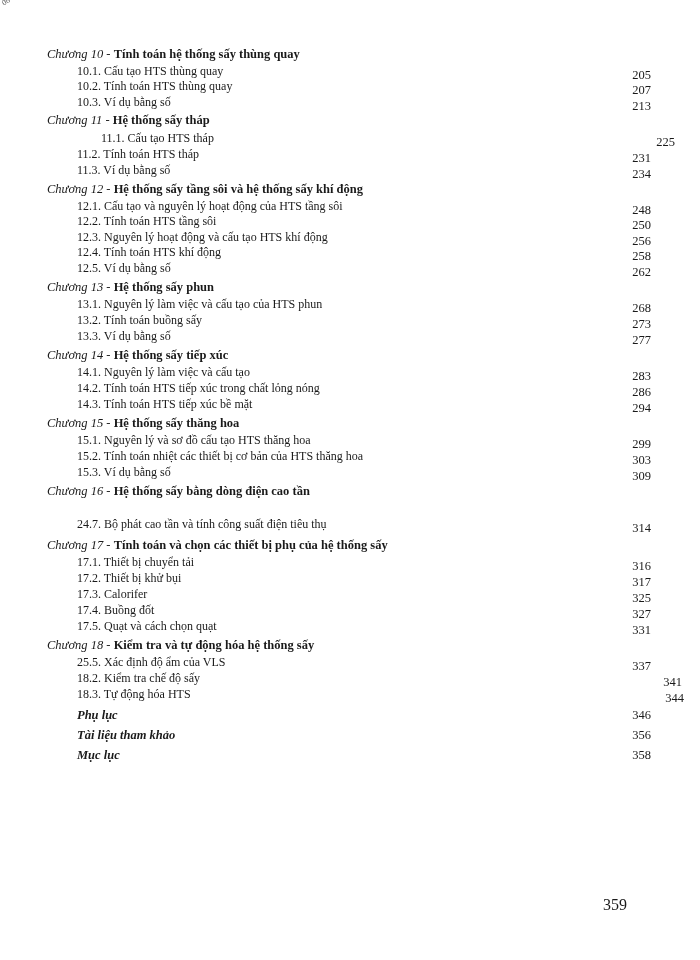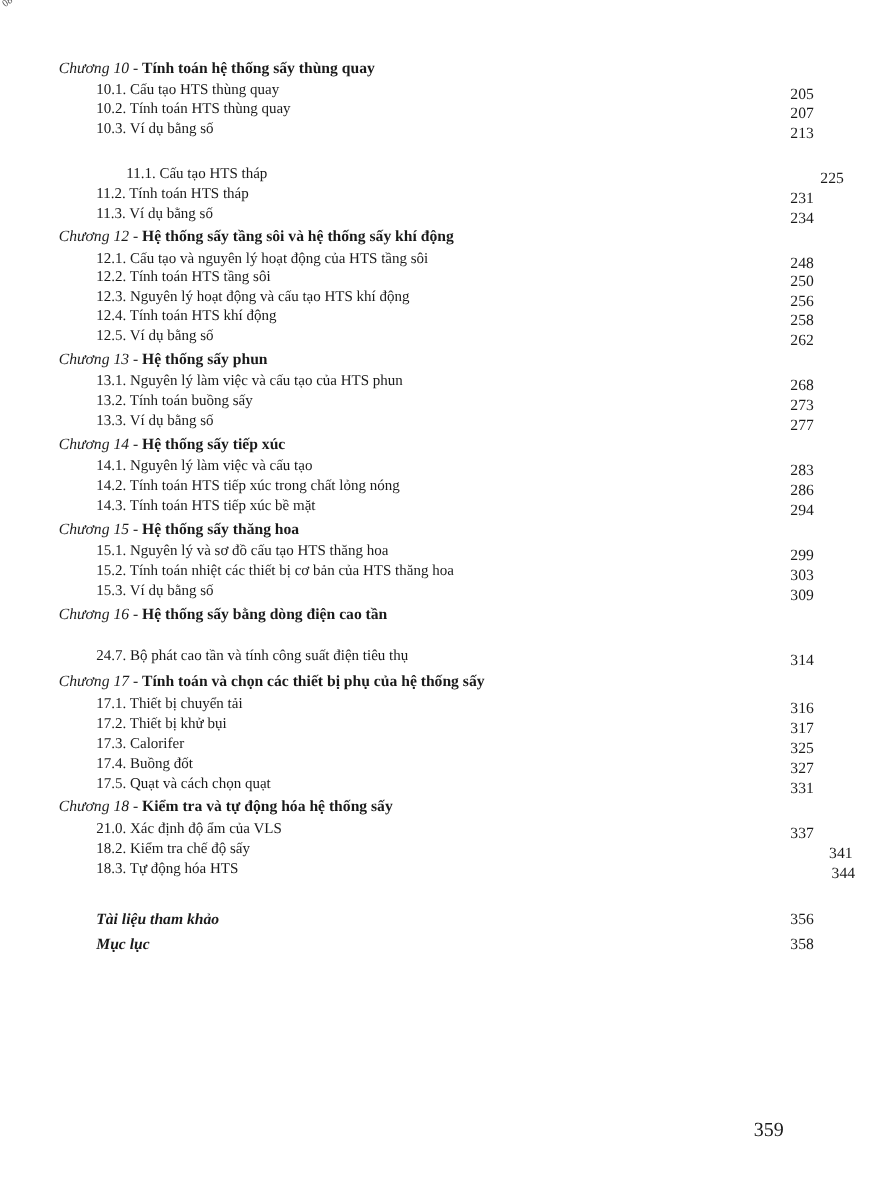--- a/index.html
+++ b/index.html
@@ -32,20 +32,23 @@
       <div class="item-text">10.1. Cấu tạo HTS thùng quay</div>
       <div class="page">205</div>
     </div>
     <div class="row" style="top: 79px;">
       <div class="item-text">10.2. Tính toán HTS thùng quay</div>
       <div class="page">207</div>
     </div>
     <div class="row" style="top: 95px;">
       <div class="item-text">10.3. Ví dụ bằng số</div>
       <div class="page">213</div>
+    </div>
+    <div class="row chap" style="top: 113px;">
+      <div class="chap-text"><span class="ch-label">Chương 11</span><span style="white-space: pre;"> - </span><span class="ch-title">Hệ thống sấy tháp</span></div>
     </div>
     <div class="row" style="top: 131px; margin-left: 24px;">
       <div class="item-text">11.1. Cấu tạo HTS tháp</div>
       <div class="page">225</div>
     </div>
     <div class="row" style="top: 147px;">
       <div class="item-text">11.2. Tính toán HTS tháp</div>
       <div class="page">231</div>
     </div>
     <div class="row" style="top: 163px;">
@@ -147,30 +150,34 @@
       <div class="page">327</div>
     </div>
     <div class="row" style="top: 619px;">
       <div class="item-text">17.5. Quạt và cách chọn quạt</div>
       <div class="page">331</div>
     </div>
     <div class="row chap" style="top: 638px;">
       <div class="chap-text"><span class="ch-label">Chương 18</span><span style="white-space: pre;"> - </span><span class="ch-title">Kiểm tra và tự động hóa hệ thống sấy</span></div>
     </div>
     <div class="row" style="top: 655px;">
-      <div class="item-text">21.0. Xác định độ ẩm của VLS</div>
+      <div class="item-text">25.5. Xác định độ ẩm của VLS</div>
       <div class="page">337</div>
     </div>
     <div class="row" style="top: 671px; padding-left: 31px;">
       <div class="item-text">18.2. Kiểm tra chế độ sấy</div>
       <div class="page">341</div>
     </div>
     <div class="row" style="top: 687px; padding-left: 33px;">
       <div class="item-text">18.3. Tự động hóa HTS</div>
       <div class="page">344</div>
+    </div>
+    <div class="row extra" style="top: 708px;">
+      <div class="extra-text">Phụ lục</div>
+      <div class="page">346</div>
     </div>
     <div class="row extra" style="top: 728px;">
       <div class="extra-text">Tài liệu tham khảo</div>
       <div class="page">356</div>
     </div>
     <div class="row extra" style="top: 748px;">
       <div class="extra-text">Mục lục</div>
       <div class="page">358</div>
     </div>
   </div>

